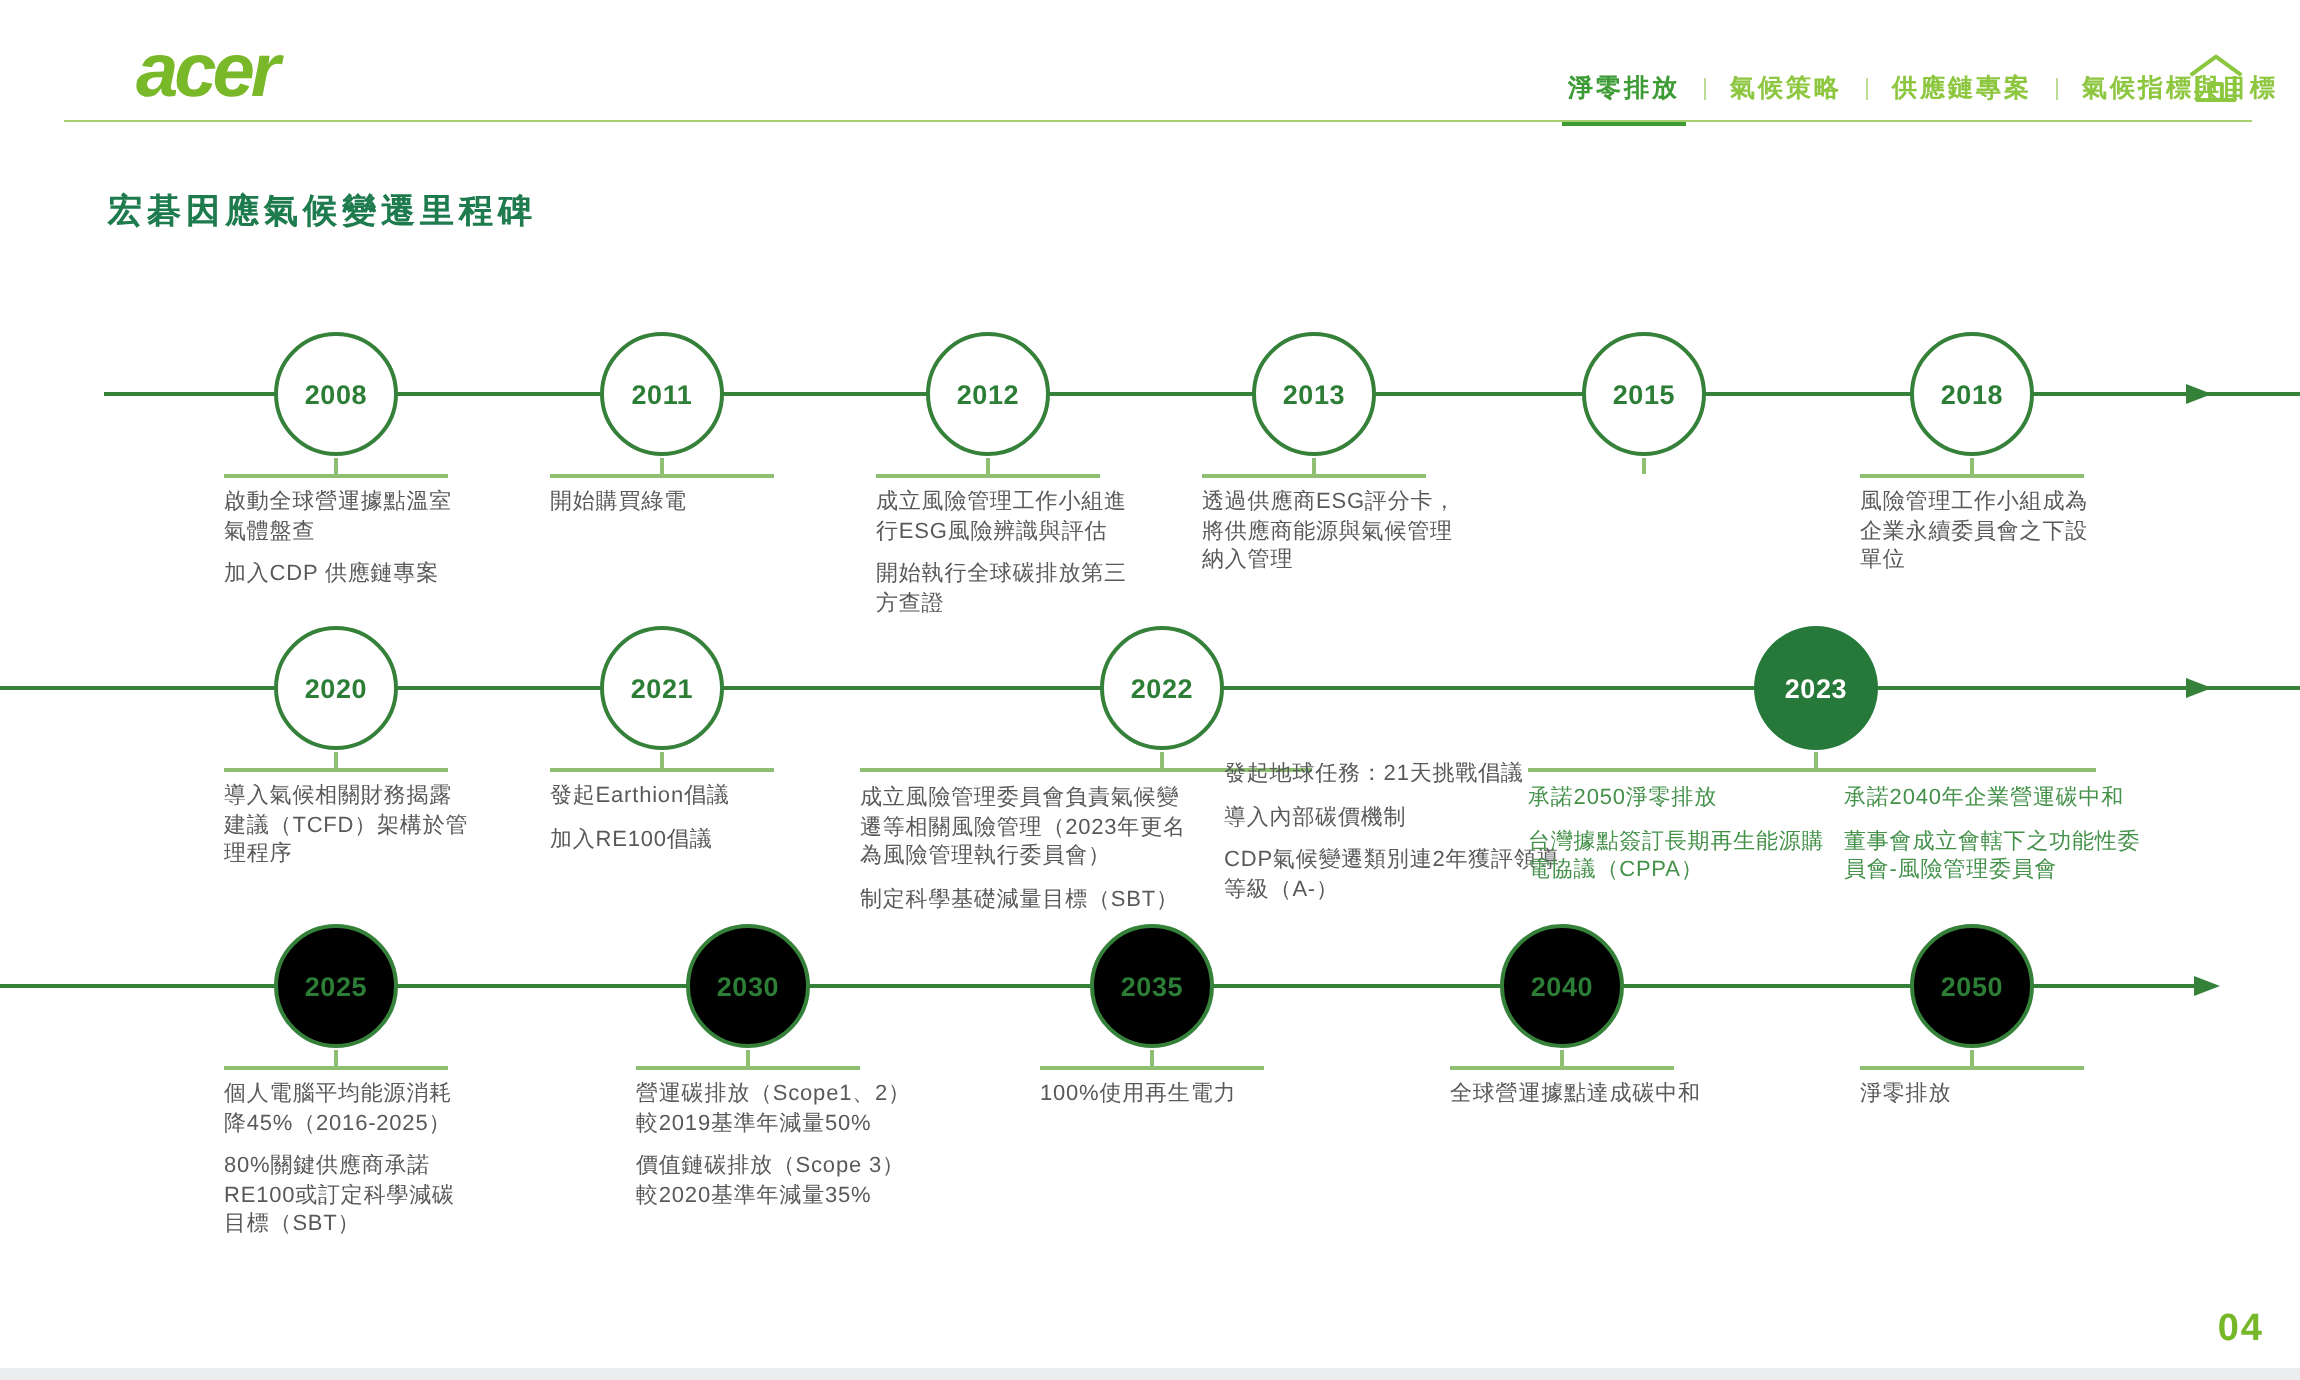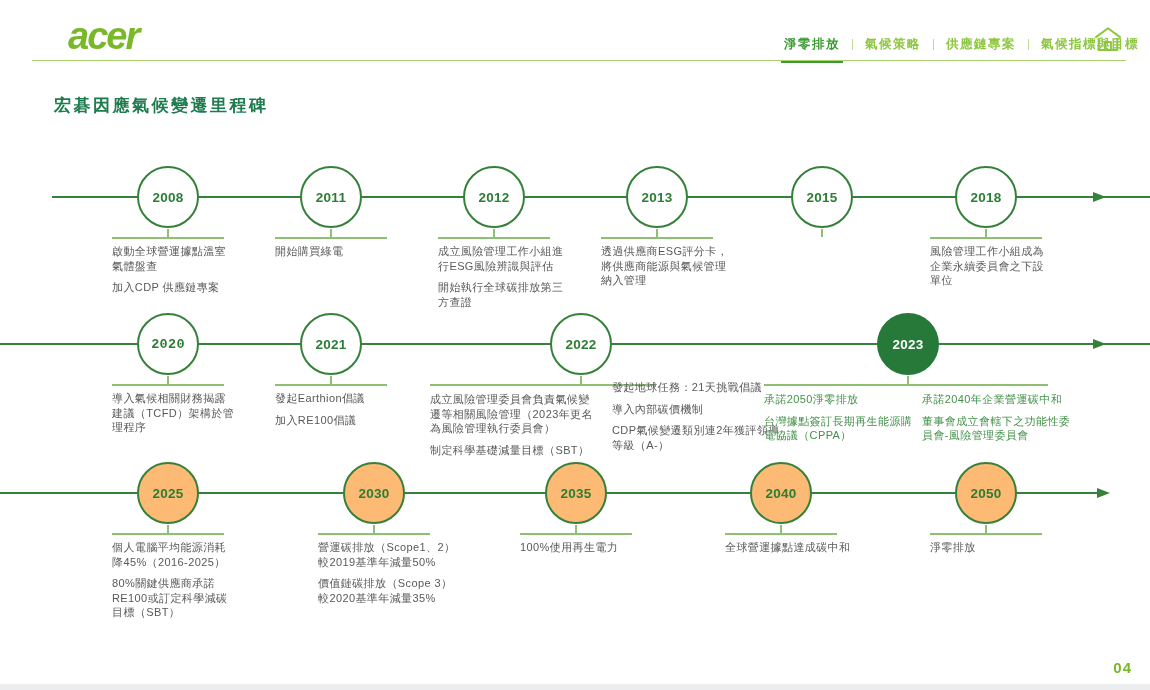--- a/index.html
+++ b/index.html
@@ -22,30 +22,30 @@
   .title{position:absolute;left:54px;top:94px;margin:0;font-size:17px;font-weight:bold;
          color:#1E7B4E;letter-spacing:2.5px;}
 
   
   .tline{position:absolute;height:2px;background:#35813A;}
   .arrow{position:absolute;width:0;height:0;border-left:13px solid #35813A;
          border-top:5px solid transparent;border-bottom:5px solid transparent;}
   .circ{position:absolute;width:58px;height:58px;border-radius:50%;border:2px solid #35813A;
         background:#fff;display:flex;align-items:center;justify-content:center;
         font-size:13.5px;font-weight:bold;color:#2C7D35;letter-spacing:0.3px;}
-  .circ.gray{background:#fdba74;}
+  .circ.gray{background:#000000;}
   .circ.filled{width:62px;height:62px;border:none;background:#27793A;color:#ffffff;}
   .stem{position:absolute;width:2px;height:8px;background:#8FBF72;}
   .ul-abs{position:absolute;height:2px;background:#8FBF72;}
   .blk{position:absolute;font-size:11px;line-height:14.5px;color:#58595B;letter-spacing:0.4px;}
   .blk .ul{height:2px;width:112px;background:#8FBF72;margin-bottom:5px;}
   .blk p{margin:0 0 7px 0;}
   .blk.green{color:#44914A;}
 
-  .pageno{position:absolute;right:18px;bottom:14px;font-size:15px;font-weight:bold;color:#76B82A;letter-spacing:1px;}
+  .pageno{position:absolute;right:18px;bottom:14px;font-size:19px;font-weight:bold;color:#76B82A;letter-spacing:1px;}
   .bottom-strip{position:absolute;left:0;bottom:0;width:1150px;height:6px;background:#ECEDEF;}
 </style>
 </head>
 <body>
 
 <div class="slide">
 
   <div class="logo">acer</div>
   <nav class="nav">
     <span class="nav-item active">淨零排放</span>
@@ -104,21 +104,21 @@
   </div>
   <div class="blk" style="left:601px;top:237px;width:128px;">
     <div class="ul"></div>
     <p>透過供應商ESG評分卡，將供應商能源與氣候管理納入管理</p>
   </div>
   <div class="blk" style="left:930px;top:237px;width:124px;">
     <div class="ul"></div>
     <p>風險管理工作小組成為企業永續委員會之下設單位</p>
   </div>
 
-  <div class="circ" style="left:137px;top:313px;font-family:Liberation Mono, monospace;">2020</div>
+  <div class="circ" style="left:137px;top:313px;">2020</div>
   <div class="circ" style="left:300px;top:313px;">2021</div>
   <div class="circ" style="left:550px;top:313px;">2022</div>
   <div class="circ filled" style="left:877px;top:313px;">2023</div>
 
   <div class="stem" style="left:167px;top:376px;"></div>
   <div class="stem" style="left:330px;top:376px;"></div>
   <div class="stem" style="left:580px;top:376px;"></div>
   <div class="stem" style="left:907px;top:376px;"></div>
 
   <div class="blk" style="left:112px;top:384px;width:124px;">

